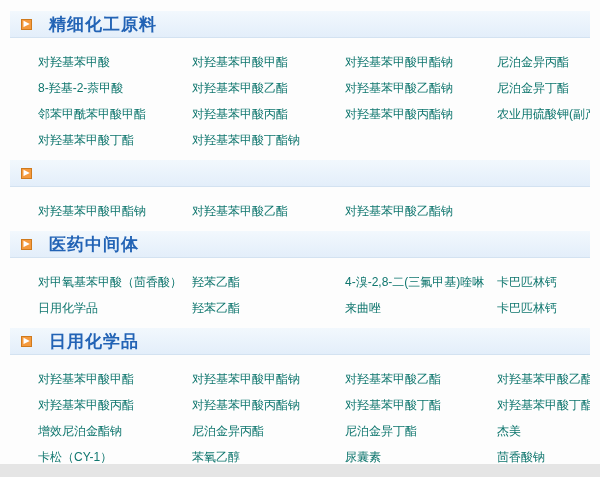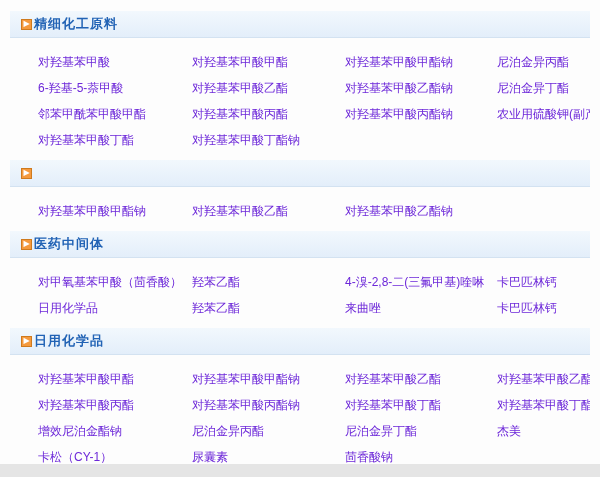--- a/index.html
+++ b/index.html
@@ -36,23 +36,23 @@
     height: 11px;
     margin-left: 11px;
     background: #f59a3d;
     border: 1px solid #cf7a1e;
     color: #ffffff;
     font-size: 8px;
     line-height: 1;
     box-sizing: border-box;
   }
   .section-title {
-    margin-left: 2px;
+    margin-left: 17px;
     color: #2263b5;
-    font-size: 13px;
+    font-size: 17px;
     font-weight: bold;
     letter-spacing: 1px;
     cursor: pointer;
     text-decoration: none;
   }
   .section-body {
     padding: 11px 0 7px 0;
   }
   .row {
     display: grid;
@@ -61,21 +61,21 @@
   }
   .cell {
     height: 26px;
     line-height: 26px;
     font-size: 12px;
     color: #3c3c3c;
     white-space: nowrap;
     overflow: hidden;
   }
   .product-link {
-    color: #6d28d9;
+    color: #0f766e;
     text-decoration: none;
     cursor: pointer;
   }
   .footer-strip {
     position: absolute;
     left: 0;
     bottom: 0;
     width: 600px;
     height: 13px;
     background: #e5e5e5;
@@ -93,21 +93,21 @@
         <span class="section-title">精细化工原料</span>
       </div>
       <div class="section-body">
         <div class="row">
           <div class="cell"><span class="product-link">对羟基苯甲酸</span></div>
           <div class="cell"><span class="product-link">对羟基苯甲酸甲酯</span></div>
           <div class="cell"><span class="product-link">对羟基苯甲酸甲酯钠</span></div>
           <div class="cell"><span class="product-link">尼泊金异丙酯</span></div>
         </div>
         <div class="row">
-          <div class="cell"><span class="product-link">6-羟基-5-萘甲酸</span></div>
+          <div class="cell"><span class="product-link">8-羟基-2-萘甲酸</span></div>
           <div class="cell"><span class="product-link">对羟基苯甲酸乙酯</span></div>
           <div class="cell"><span class="product-link">对羟基苯甲酸乙酯钠</span></div>
           <div class="cell"><span class="product-link">尼泊金异丁酯</span></div>
         </div>
         <div class="row">
           <div class="cell"><span class="product-link">邻苯甲酰苯甲酸甲酯</span></div>
           <div class="cell"><span class="product-link">对羟基苯甲酸丙酯</span></div>
           <div class="cell"><span class="product-link">对羟基苯甲酸丙酯钠</span></div>
           <div class="cell"><span class="product-link">农业用硫酸钾(副产)</span></div>
         </div>
@@ -173,20 +173,21 @@
           <div class="cell"><span class="product-link">对羟基苯甲酸丁酯钠</span></div>
         </div>
         <div class="row">
           <div class="cell"><span class="product-link">增效尼泊金酯钠</span></div>
           <div class="cell"><span class="product-link">尼泊金异丙酯</span></div>
           <div class="cell"><span class="product-link">尼泊金异丁酯</span></div>
           <div class="cell"><span class="product-link">杰美</span></div>
         </div>
         <div class="row">
           <div class="cell"><span class="product-link">卡松（CY-1）</span></div>
+          <div class="cell"><span class="product-link">苯氧乙醇</span></div>
           <div class="cell"><span class="product-link">尿囊素</span></div>
           <div class="cell"><span class="product-link">茴香酸钠</span></div>
         </div>
       </div>
     </div>
 
   </div>
   <div class="footer-strip"></div>
 </div>
 

